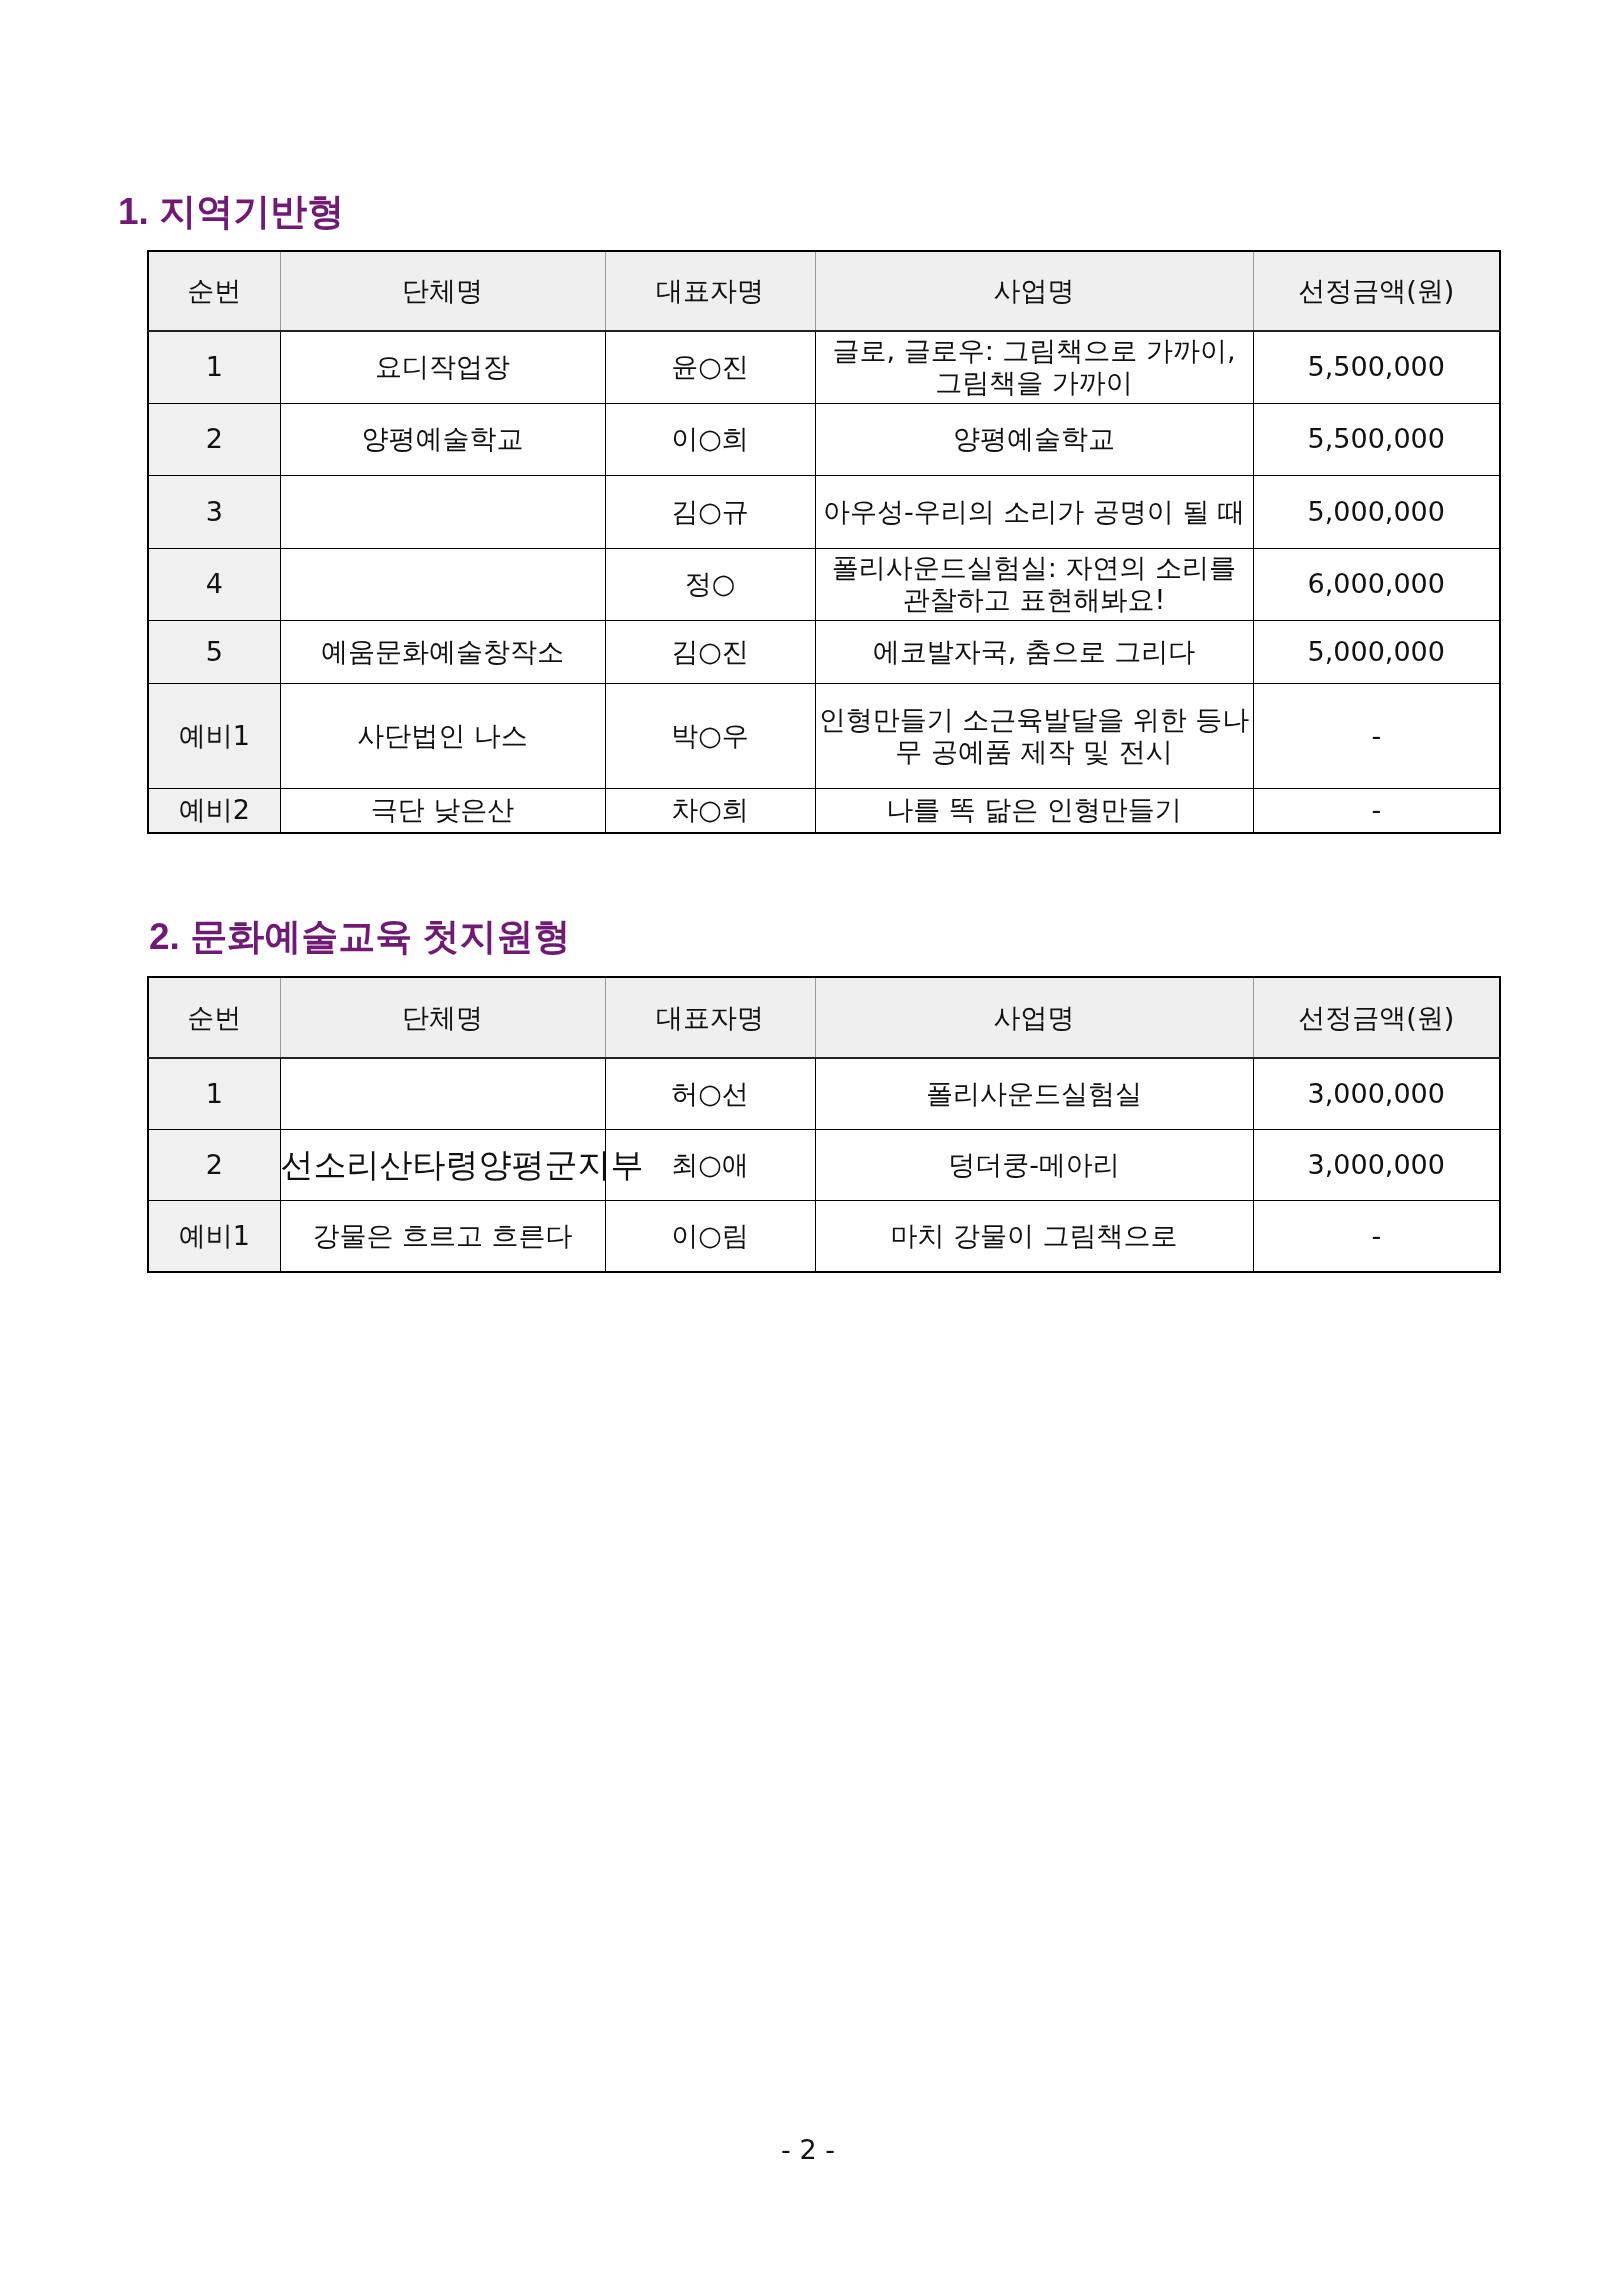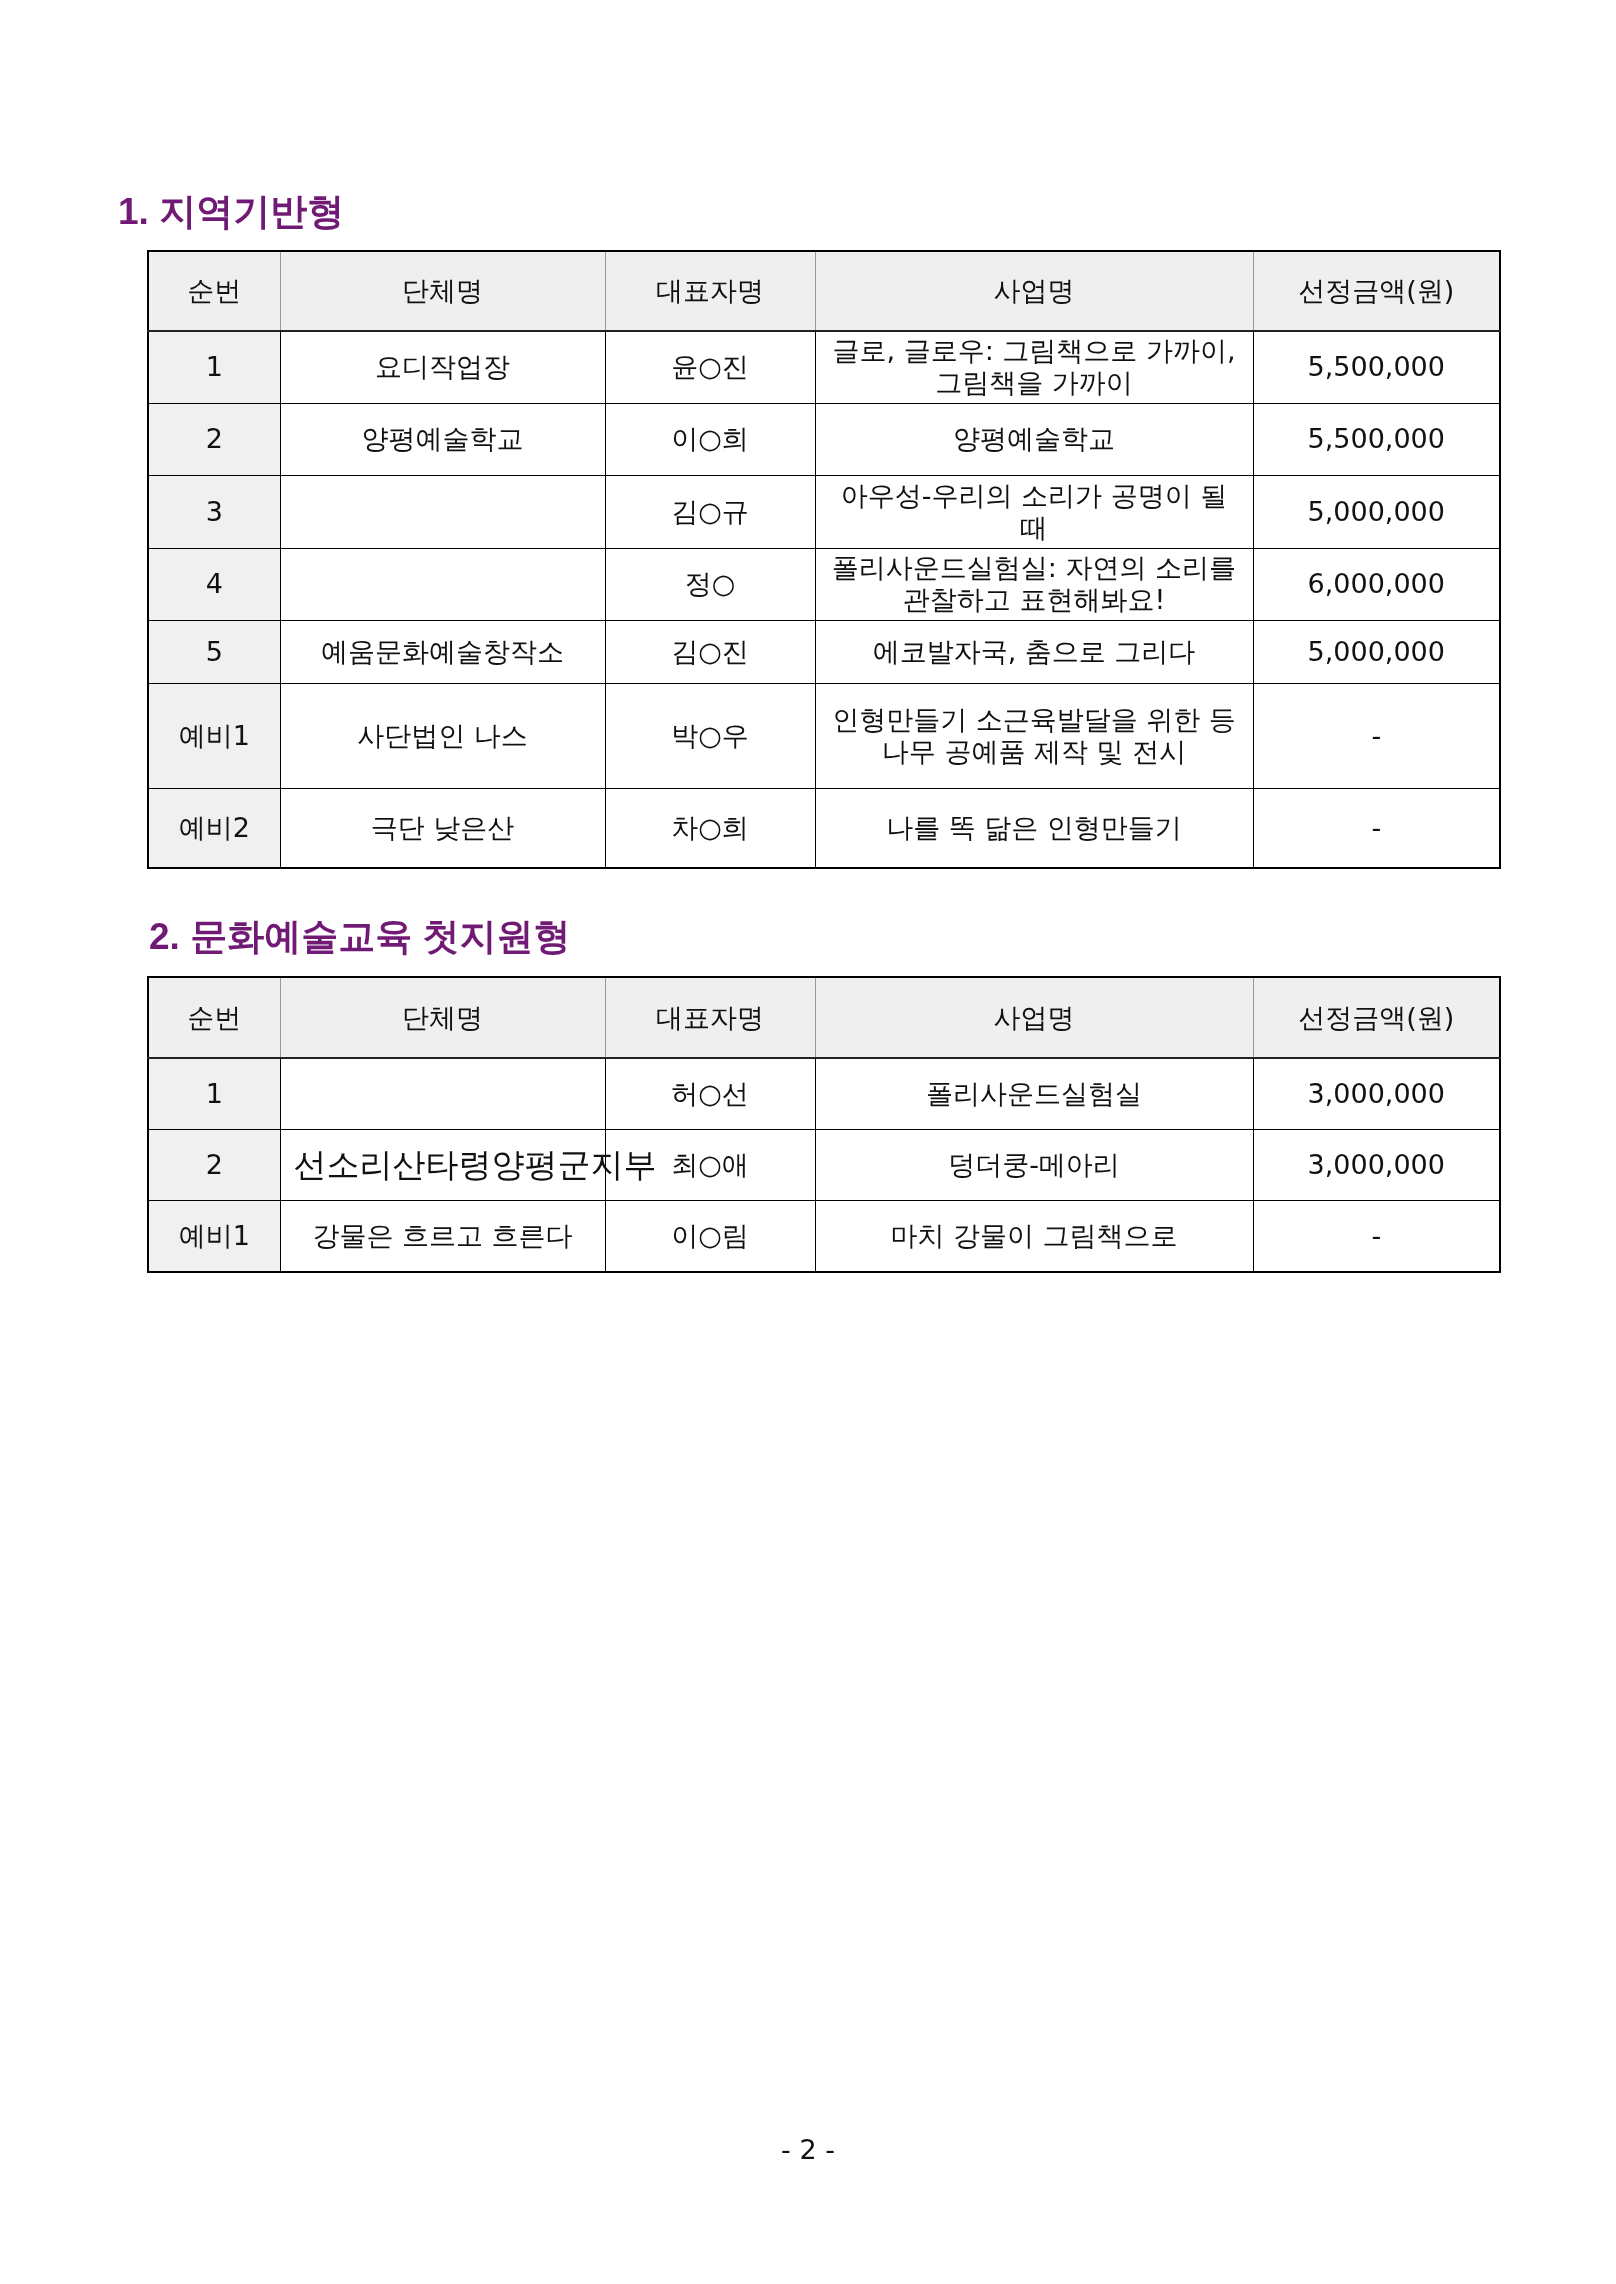--- a/index.html
+++ b/index.html
@@ -4,21 +4,21 @@
 <style>
   html, body { margin: 0; padding: 0; background: #ffffff; }
   body { width: 1616px; height: 2284px; position: relative; overflow: hidden;
          font-family: "DejaVu Sans", "Liberation Sans", sans-serif; color: #111; }
   .section-title { position: absolute; left: 118px; margin: 0;
                    font-family: "Liberation Sans", "DejaVu Sans", sans-serif;
                    font-weight: bold; font-size: 37px; line-height: 44px; color: #701a75; }
   table.sel { position: absolute; left: 147px; width: 1352px; border-collapse: collapse;
               table-layout: fixed; border: 2.5px solid #000; }
   table.sel th, table.sel td { text-align: center; vertical-align: middle;
-              font-size: 27px; line-height: 32px; font-weight: normal; padding: 0 13px;
+              font-size: 27px; line-height: 32px; font-weight: normal; padding: 0 0;
               border: 1.3px solid #000; }
   table.sel thead th { background: #efefef; border-bottom: 2.5px solid #222;
               border-left-color: #999; border-right-color: #999; }
   table.sel thead th:first-child { border-left-color: #000; }
   table.sel thead th:last-child { border-right-color: #000; }
   table.sel td.no { background: #f0f0f0; }
   .nowrap { white-space: nowrap; }
   .c1 { width: 132px; } .c2 { width: 325px; } .c3 { width: 210px; }
   .c4 { width: 438px; } .c5 { width: 247px; }
   .page-num { position: absolute; top: 2134px; left: 0; width: 1616px; text-align: center;
@@ -82,21 +82,21 @@
       <td>에코발자국, 춤으로 그리다</td>
       <td>5,000,000</td>
     </tr>
     <tr style="height:105px;">
       <td class="no">예비1</td>
       <td>사단법인 나스</td>
       <td>박○우</td>
       <td>인형만들기 소근육발달을 위한 등나무 공예품 제작 및 전시</td>
       <td>-</td>
     </tr>
-    <tr style="height:80px;">
+    <tr style="height:45px;">
       <td class="no">예비2</td>
       <td>극단 낮은산</td>
       <td>차○희</td>
       <td>나를 똑 닮은 인형만들기</td>
       <td>-</td>
     </tr>
   </tbody>
 </table>
 
 <h2 class="section-title" style="top:915px;margin-left:31px;">2. 문화예술교육 첫지원형</h2>

